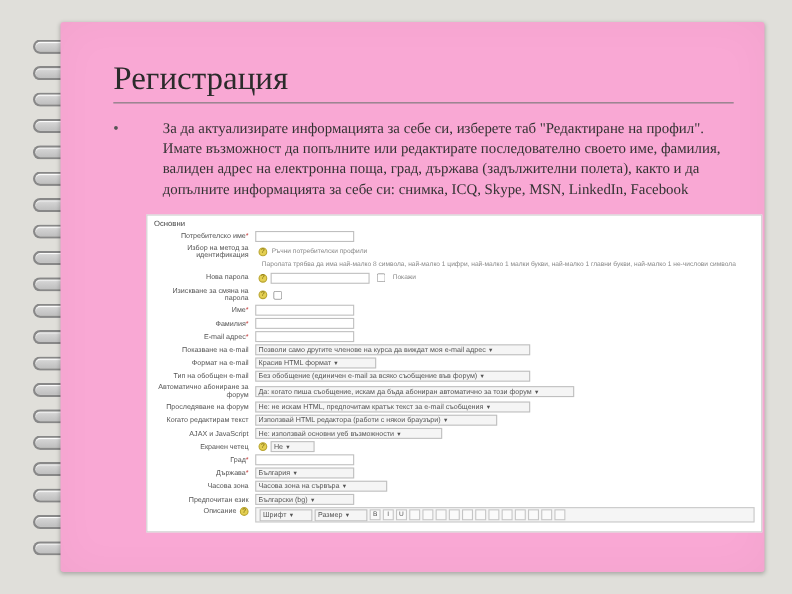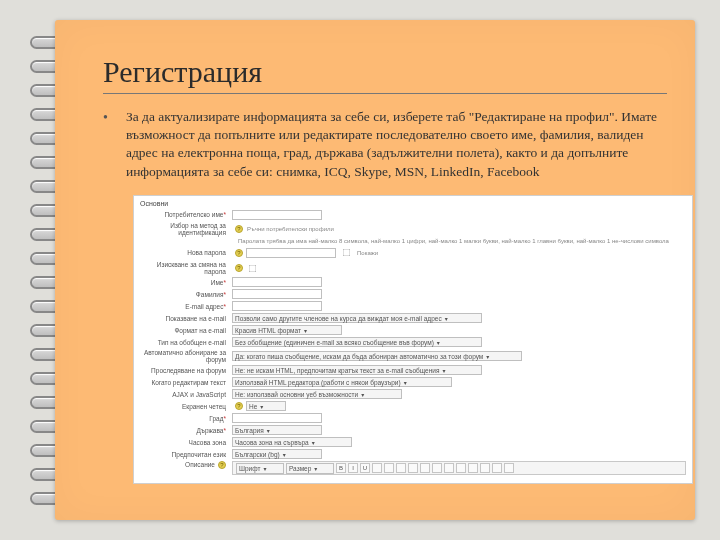--- a/index.html
+++ b/index.html
@@ -6,21 +6,21 @@
   body {
     width: 720px; height: 540px;
     background: #e0dfda;
     font-family: Georgia, 'Times New Roman', serif;
     position: relative; overflow: hidden;
   }
   .page {
     position: absolute;
     left: 55px; top: 20px;
     width: 640px; height: 500px;
-    background: #fdba74;
+    background: #f9a8d4;
     border-radius: 3px;
     box-shadow: 0 1px 4px rgba(0,0,0,0.25), inset 0 0 40px rgba(0,0,0,0.03);
     padding: 35px 28px 20px 48px;
   }
   .binding {
     position: absolute; left: 30px; top: 30px;
     width: 40px; height: 480px;
     display: flex; flex-direction: column; justify-content: space-around;
   }
   .ring {
@@ -32,21 +32,21 @@
     box-shadow: inset 0 1px 1px #fff;
   }
   h1.title {
     font-size: 30px; color: #2b2b2b;
     border-bottom: 1px solid #777;
     padding-bottom: 4px; margin-bottom: 14px;
     font-weight: normal;
   }
   .bullet-row { display:flex; gap:18px; }
   .bullet-dot { font-size: 14px; color:#555; line-height:1.4; }
-  .desc { font-size: 13.5px; color:#333; line-height:1.35; }
+  .desc { font-size: 13.5px; color:#333; line-height:1.35;margin-left:22px; }
   .form-shot {
     margin: 14px 0 0 30px;
     width: 560px;
     border: 1px solid #cfcfcf;
     background: #fff;
     font-family: Arial, sans-serif;
     font-size: 7px;
     padding: 4px 6px 6px 6px;
   }
   .fs-section { font-size: 7px; color:#444; margin-bottom:3px; }

